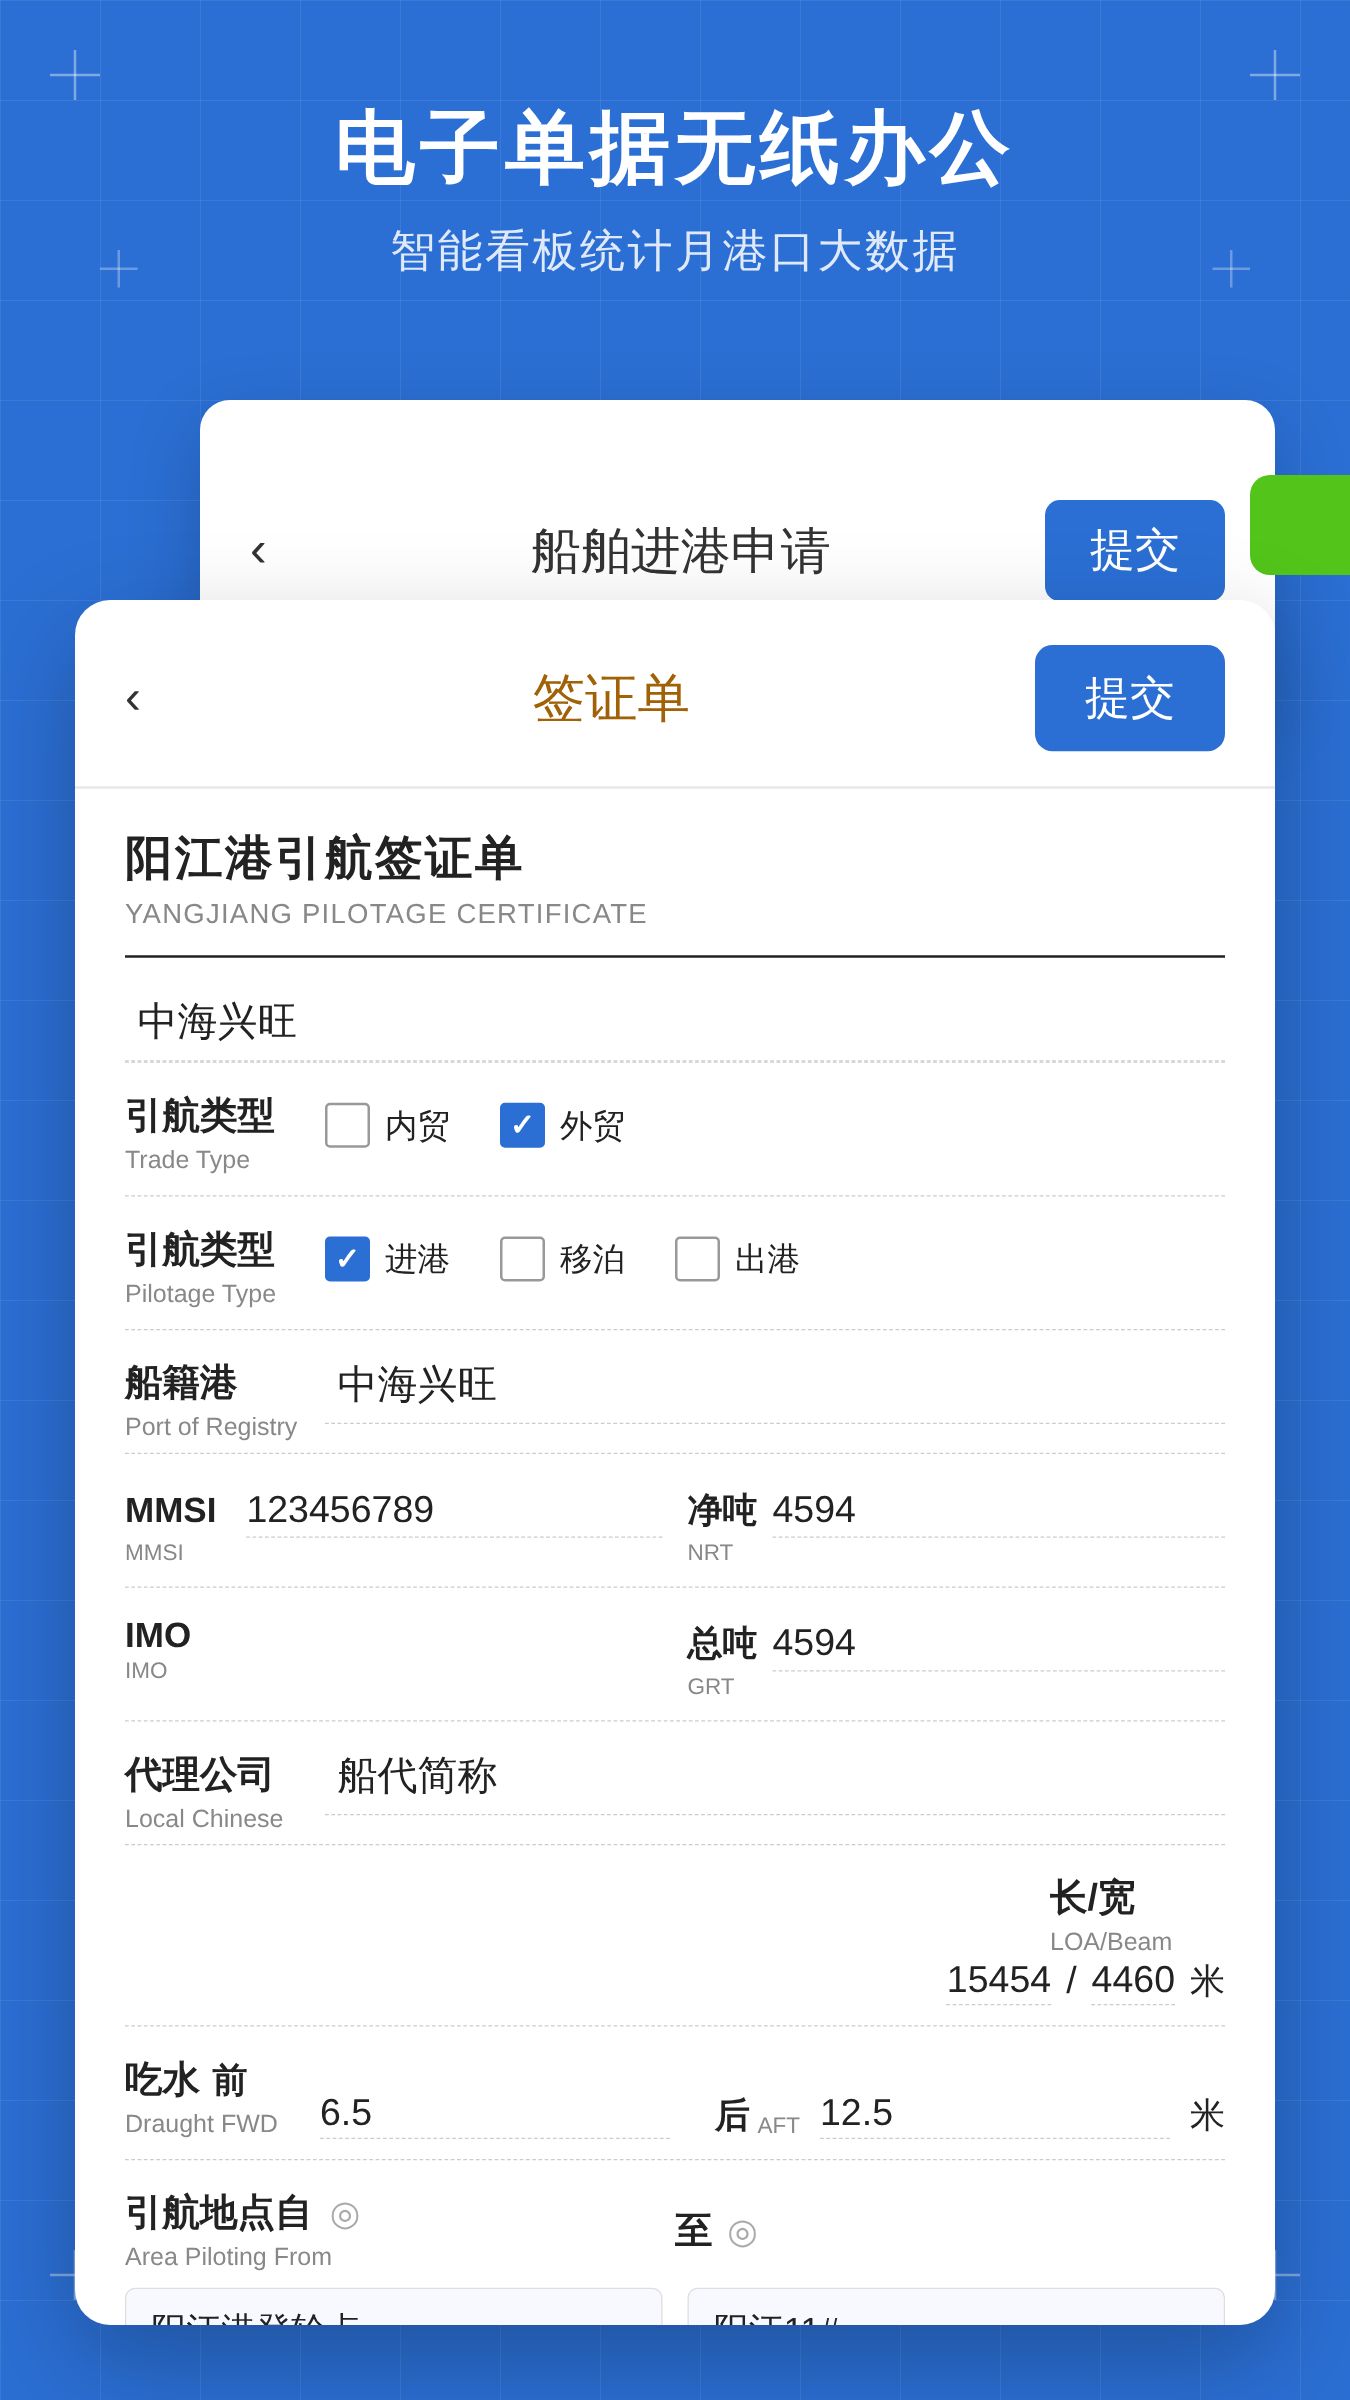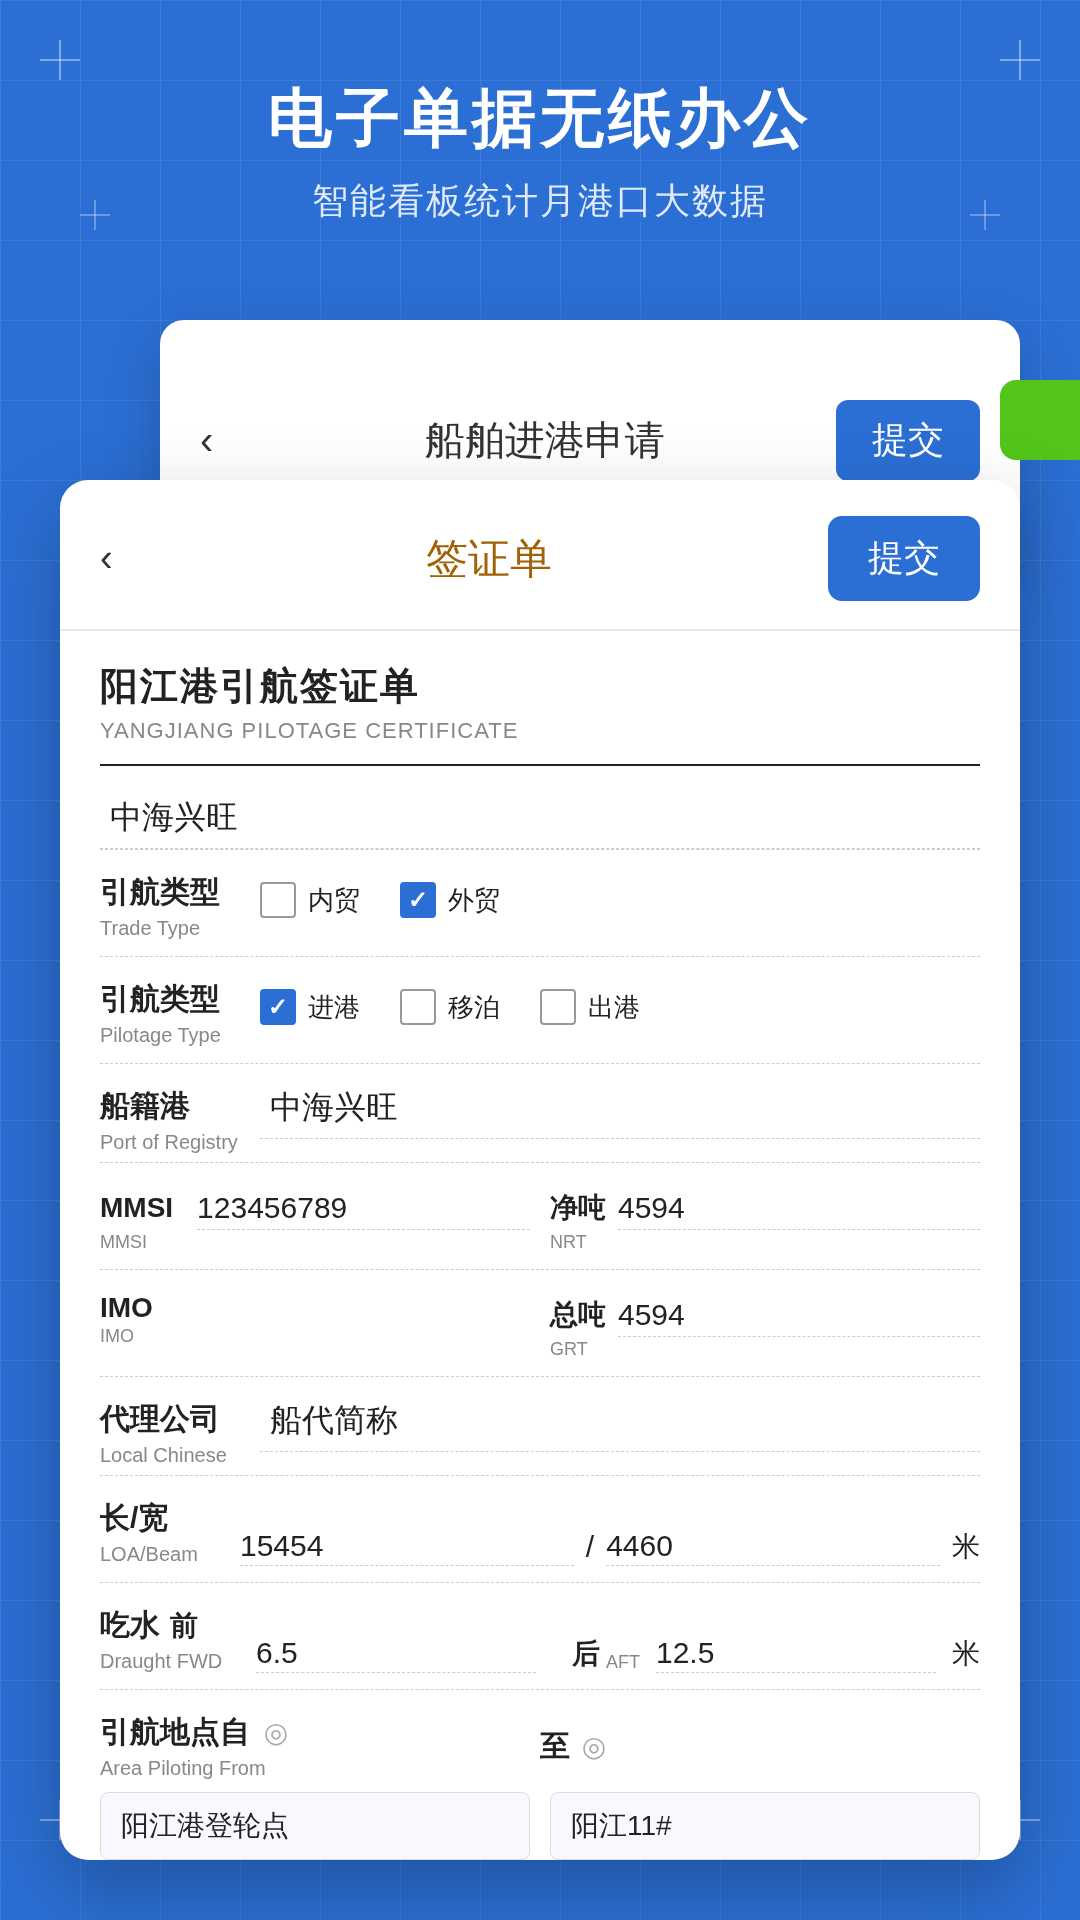--- a/index.html
+++ b/index.html
@@ -320,20 +320,21 @@
     .sub-label { font-size: 28px; color: #222; font-weight: 600; }
     .sub-value { font-size: 30px; color: #222; border-bottom: 1px dashed #ccc; flex: 1; padding-bottom: 2px; }
     .unit-label { font-size: 28px; color: #222; }
 
     
     .loa-row {
       display: flex;
       align-items: flex-end;
       padding: 22px 0 16px;
       border-bottom: 1px dashed #ccc;
+      flex-direction: column;
     }
     .loa-label-block { min-width: 140px; }
     .loa-values {
       flex: 1;
       display: flex;
       align-items: center;
       gap: 12px;
     }
     .loa-val { font-size: 30px; color: #222; border-bottom: 1px dashed #ccc; flex: 1; padding-bottom: 2px; }
     .loa-sep { font-size: 30px; color: #222; }

